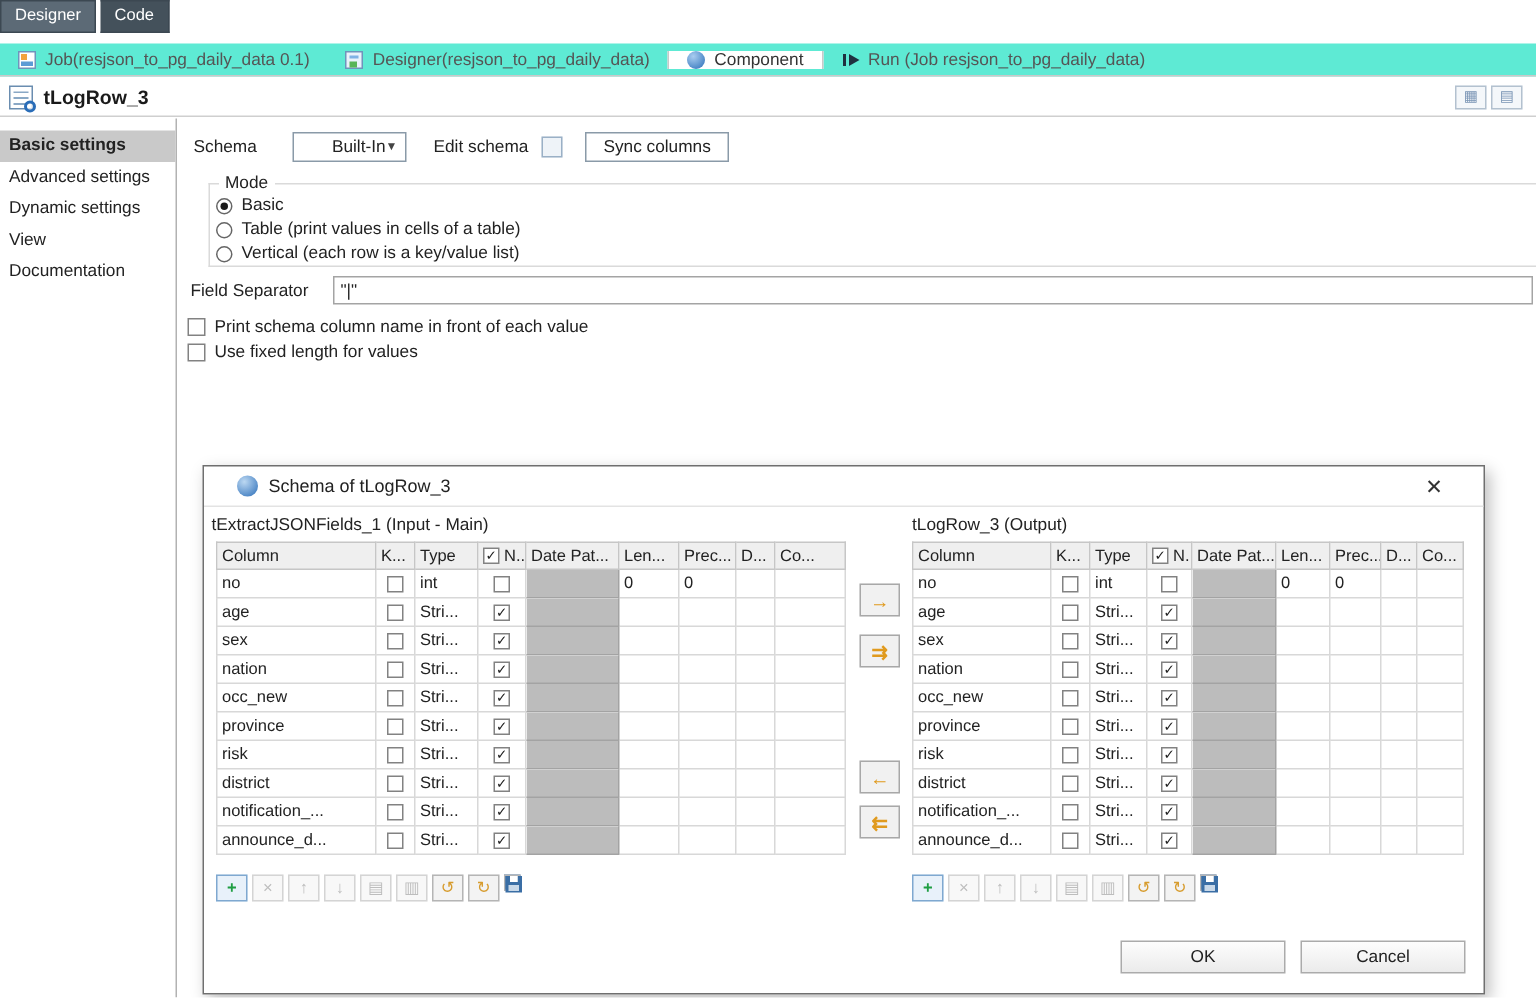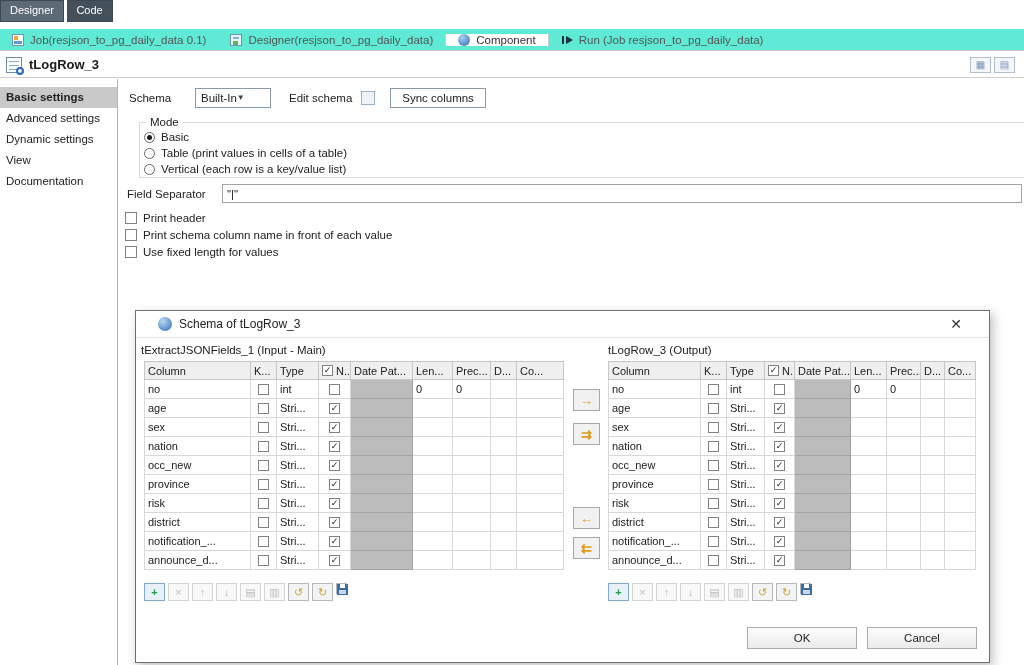--- a/index.html
+++ b/index.html
@@ -39,21 +39,21 @@
 
   
   .sidebar{position:absolute;top:79px;left:0;width:118px;bottom:0;background:#fff;border-right:1px solid #b2b2b2;padding-top:8px}
   .side-item{height:21px;line-height:21px;padding-left:6px;font-size:11.5px;cursor:default;white-space:nowrap}
   .side-item.active{background:#c9c9c9;font-weight:bold}
 
   
   .main{position:absolute;top:79px;left:119px;right:0;bottom:0;background:#fff}
   .schema-row{position:absolute;top:8px;left:10px;right:6px;height:21px;display:flex;align-items:center;font-size:11.5px}
   .label-schema{width:66px}
-  .select{width:76px;height:20px;border:1px solid #8a9aa8;background:#fff;display:flex;align-items:center;justify-content:flex-start;padding:0 5px}
+  .select{width:76px;height:20px;border:1px solid #8a9aa8;background:#fff;display:flex;align-items:center;justify-content:flex-end;padding:0 5px}
   .select .arrow{font-size:8px;color:#444}
   .edit-schema-label{margin-left:18px}
   .small-square-btn{width:14px;height:14px;border:1px solid #9ab0c6;background:#eef3f8;margin-left:9px;color:#7d92a8;font-size:8px;line-height:12px;text-align:center}
   .sync-btn{margin-left:15px;height:20px;padding:0 11px;border:1px solid #8a9aa8;background:#fff;display:flex;align-items:center}
 
   .mode-box{position:absolute;top:37px;left:20px;right:0;height:62px;border:1px solid #dadada;border-right:none;padding:1px 8px 2px 4px}
   .mode-box legend{font-size:11.5px;padding:0 4px;margin-left:2px;color:#222}
   .radio-row{display:flex;align-items:center;gap:6px;height:16px;font-size:11.5px}
   .radio{width:11px;height:11px;border:1px solid #666;border-radius:50%;background:#fff;position:relative;flex:none}
   .radio.selected::after{content:"";position:absolute;left:2px;top:2px;width:5px;height:5px;border-radius:50%;background:#1a1a1a}
@@ -184,24 +184,20 @@
           </div>
         </div>
     </fieldset>
 
     <div class="fieldsep-row">
       <span class="fieldsep-label">Field Separator</span>
       <input class="fieldsep-input" type="text" value="&quot;|&quot;" style="">
     </div>
 
     <div class="check-list" id="check-list">
-        <div class="check-item">
-          <span class="cb"></span>
-          <span>Print header</span>
-        </div>
         <div class="check-item">
           <span class="cb"></span>
           <span>Print schema column name in front of each value</span>
         </div>
         <div class="check-item">
           <span class="cb"></span>
           <span>Use fixed length for values</span>
         </div>
       </div>
   </div>

